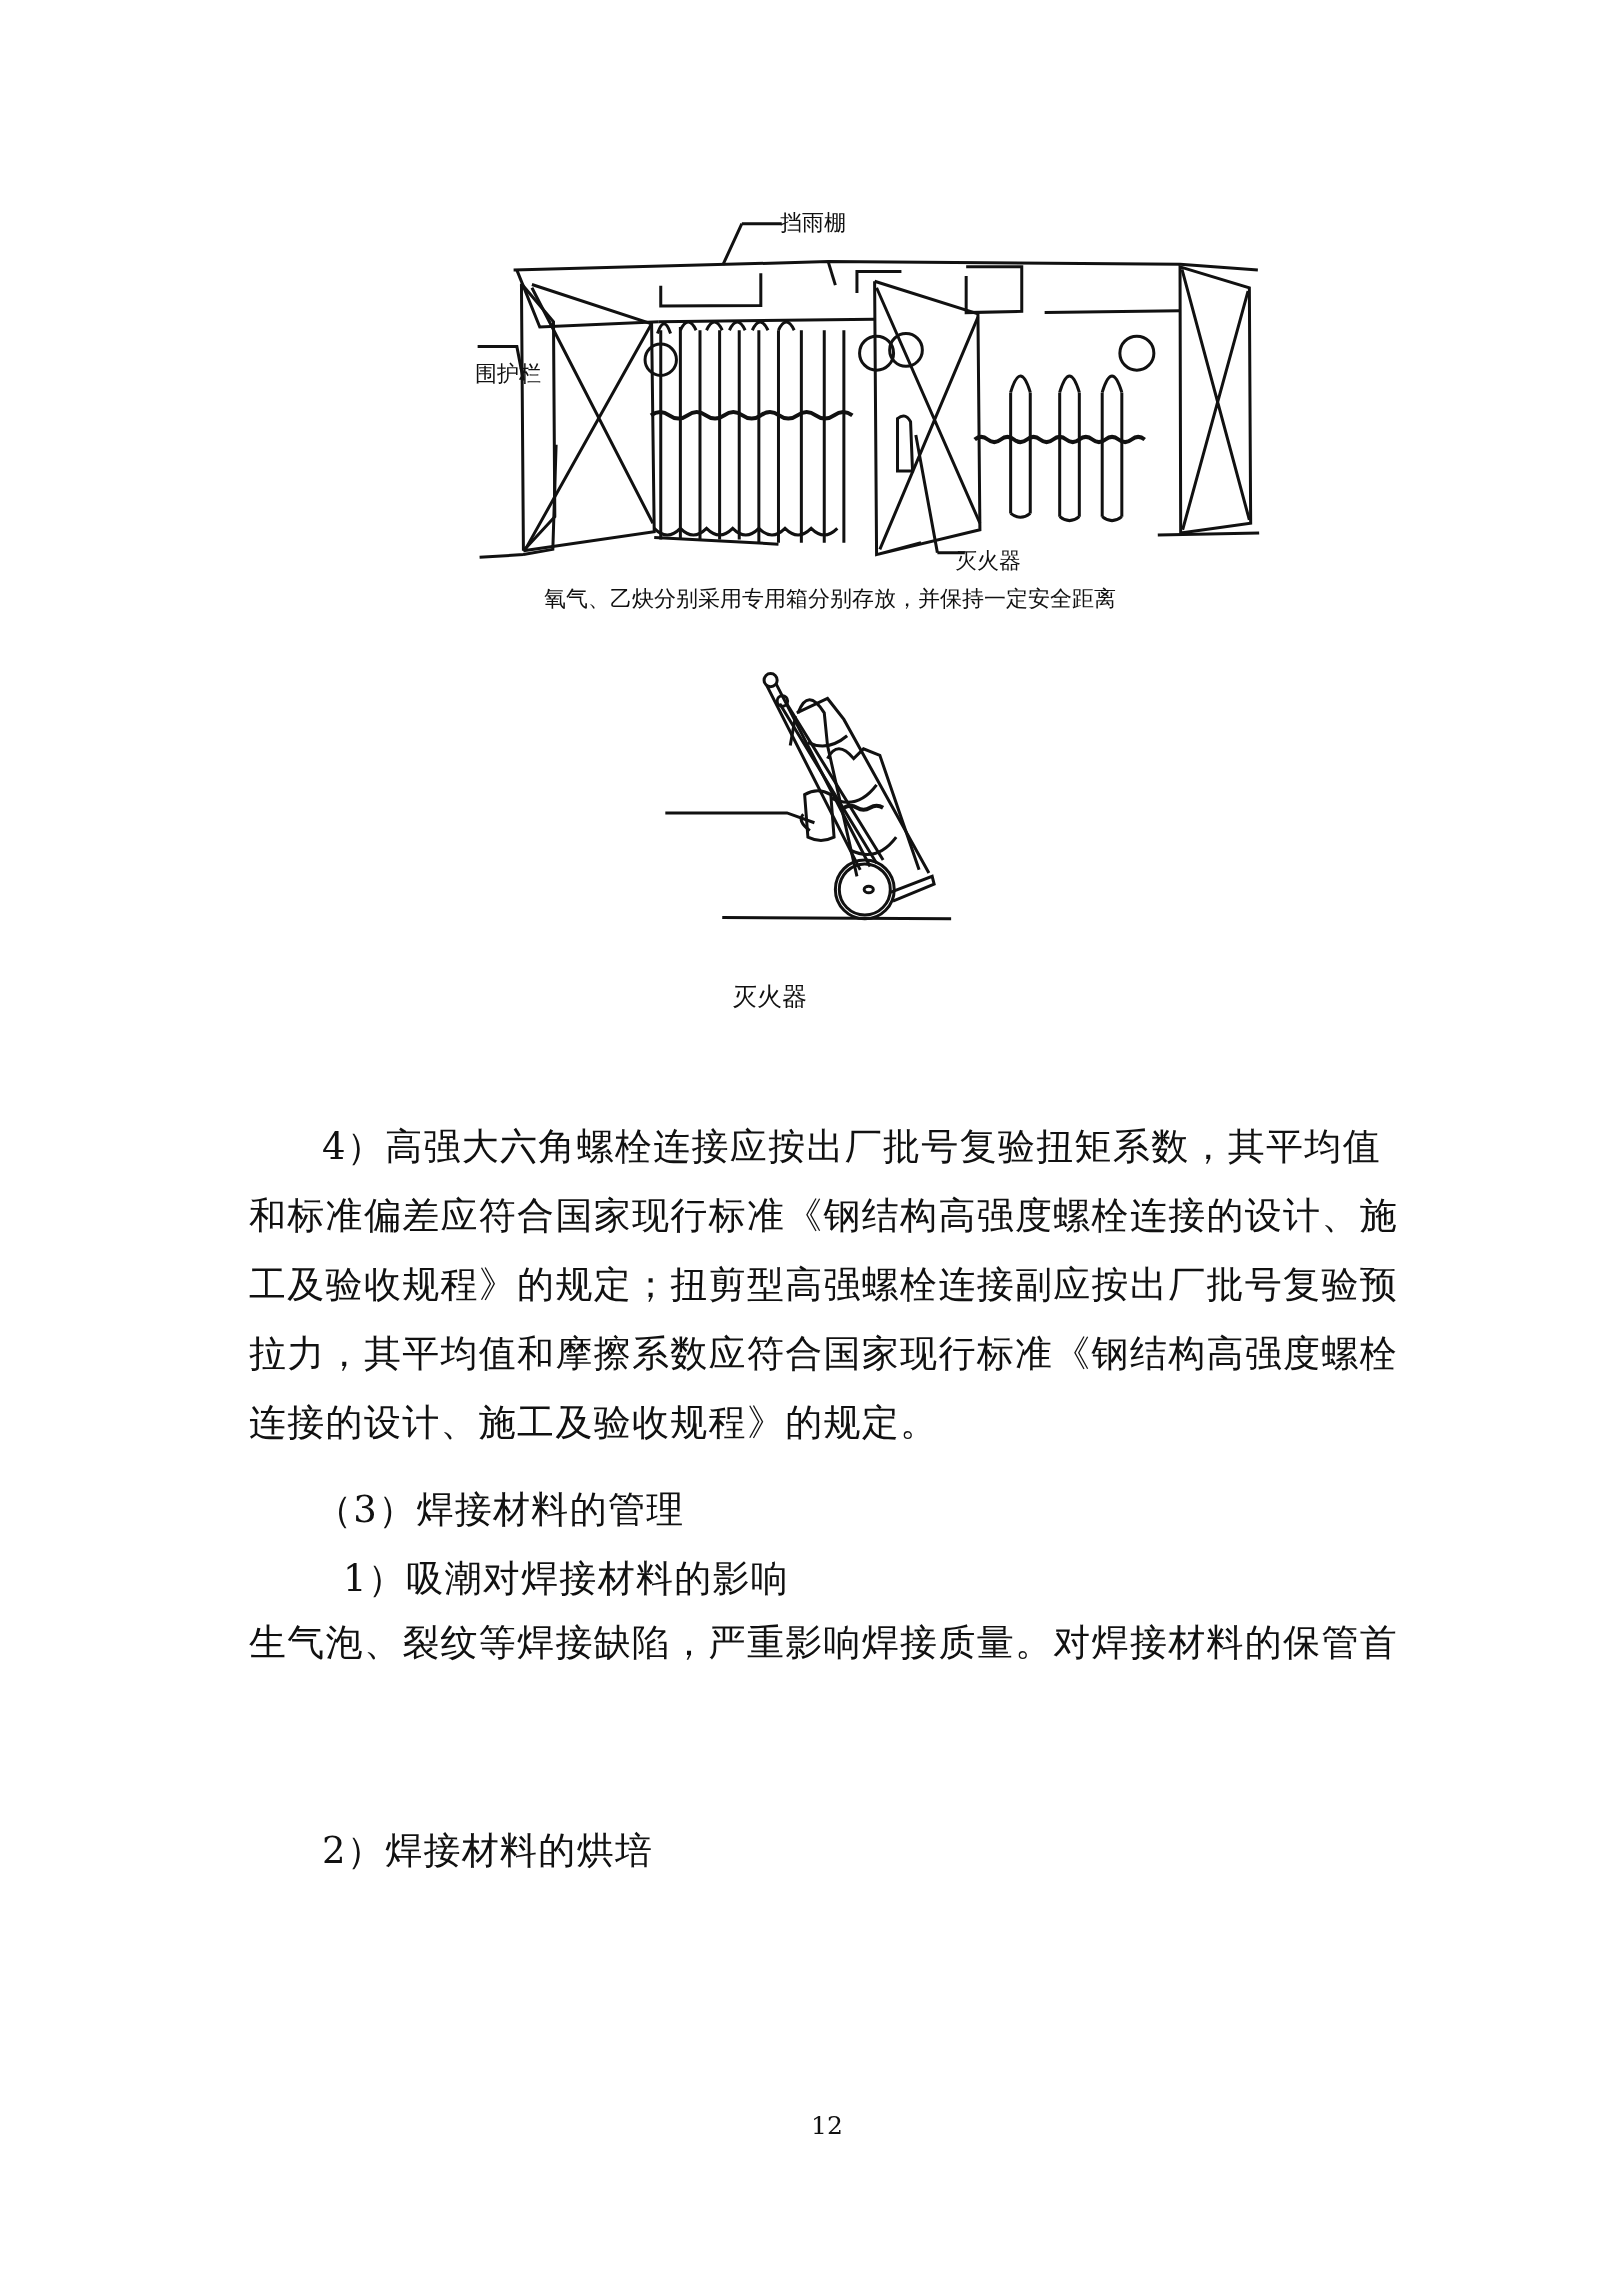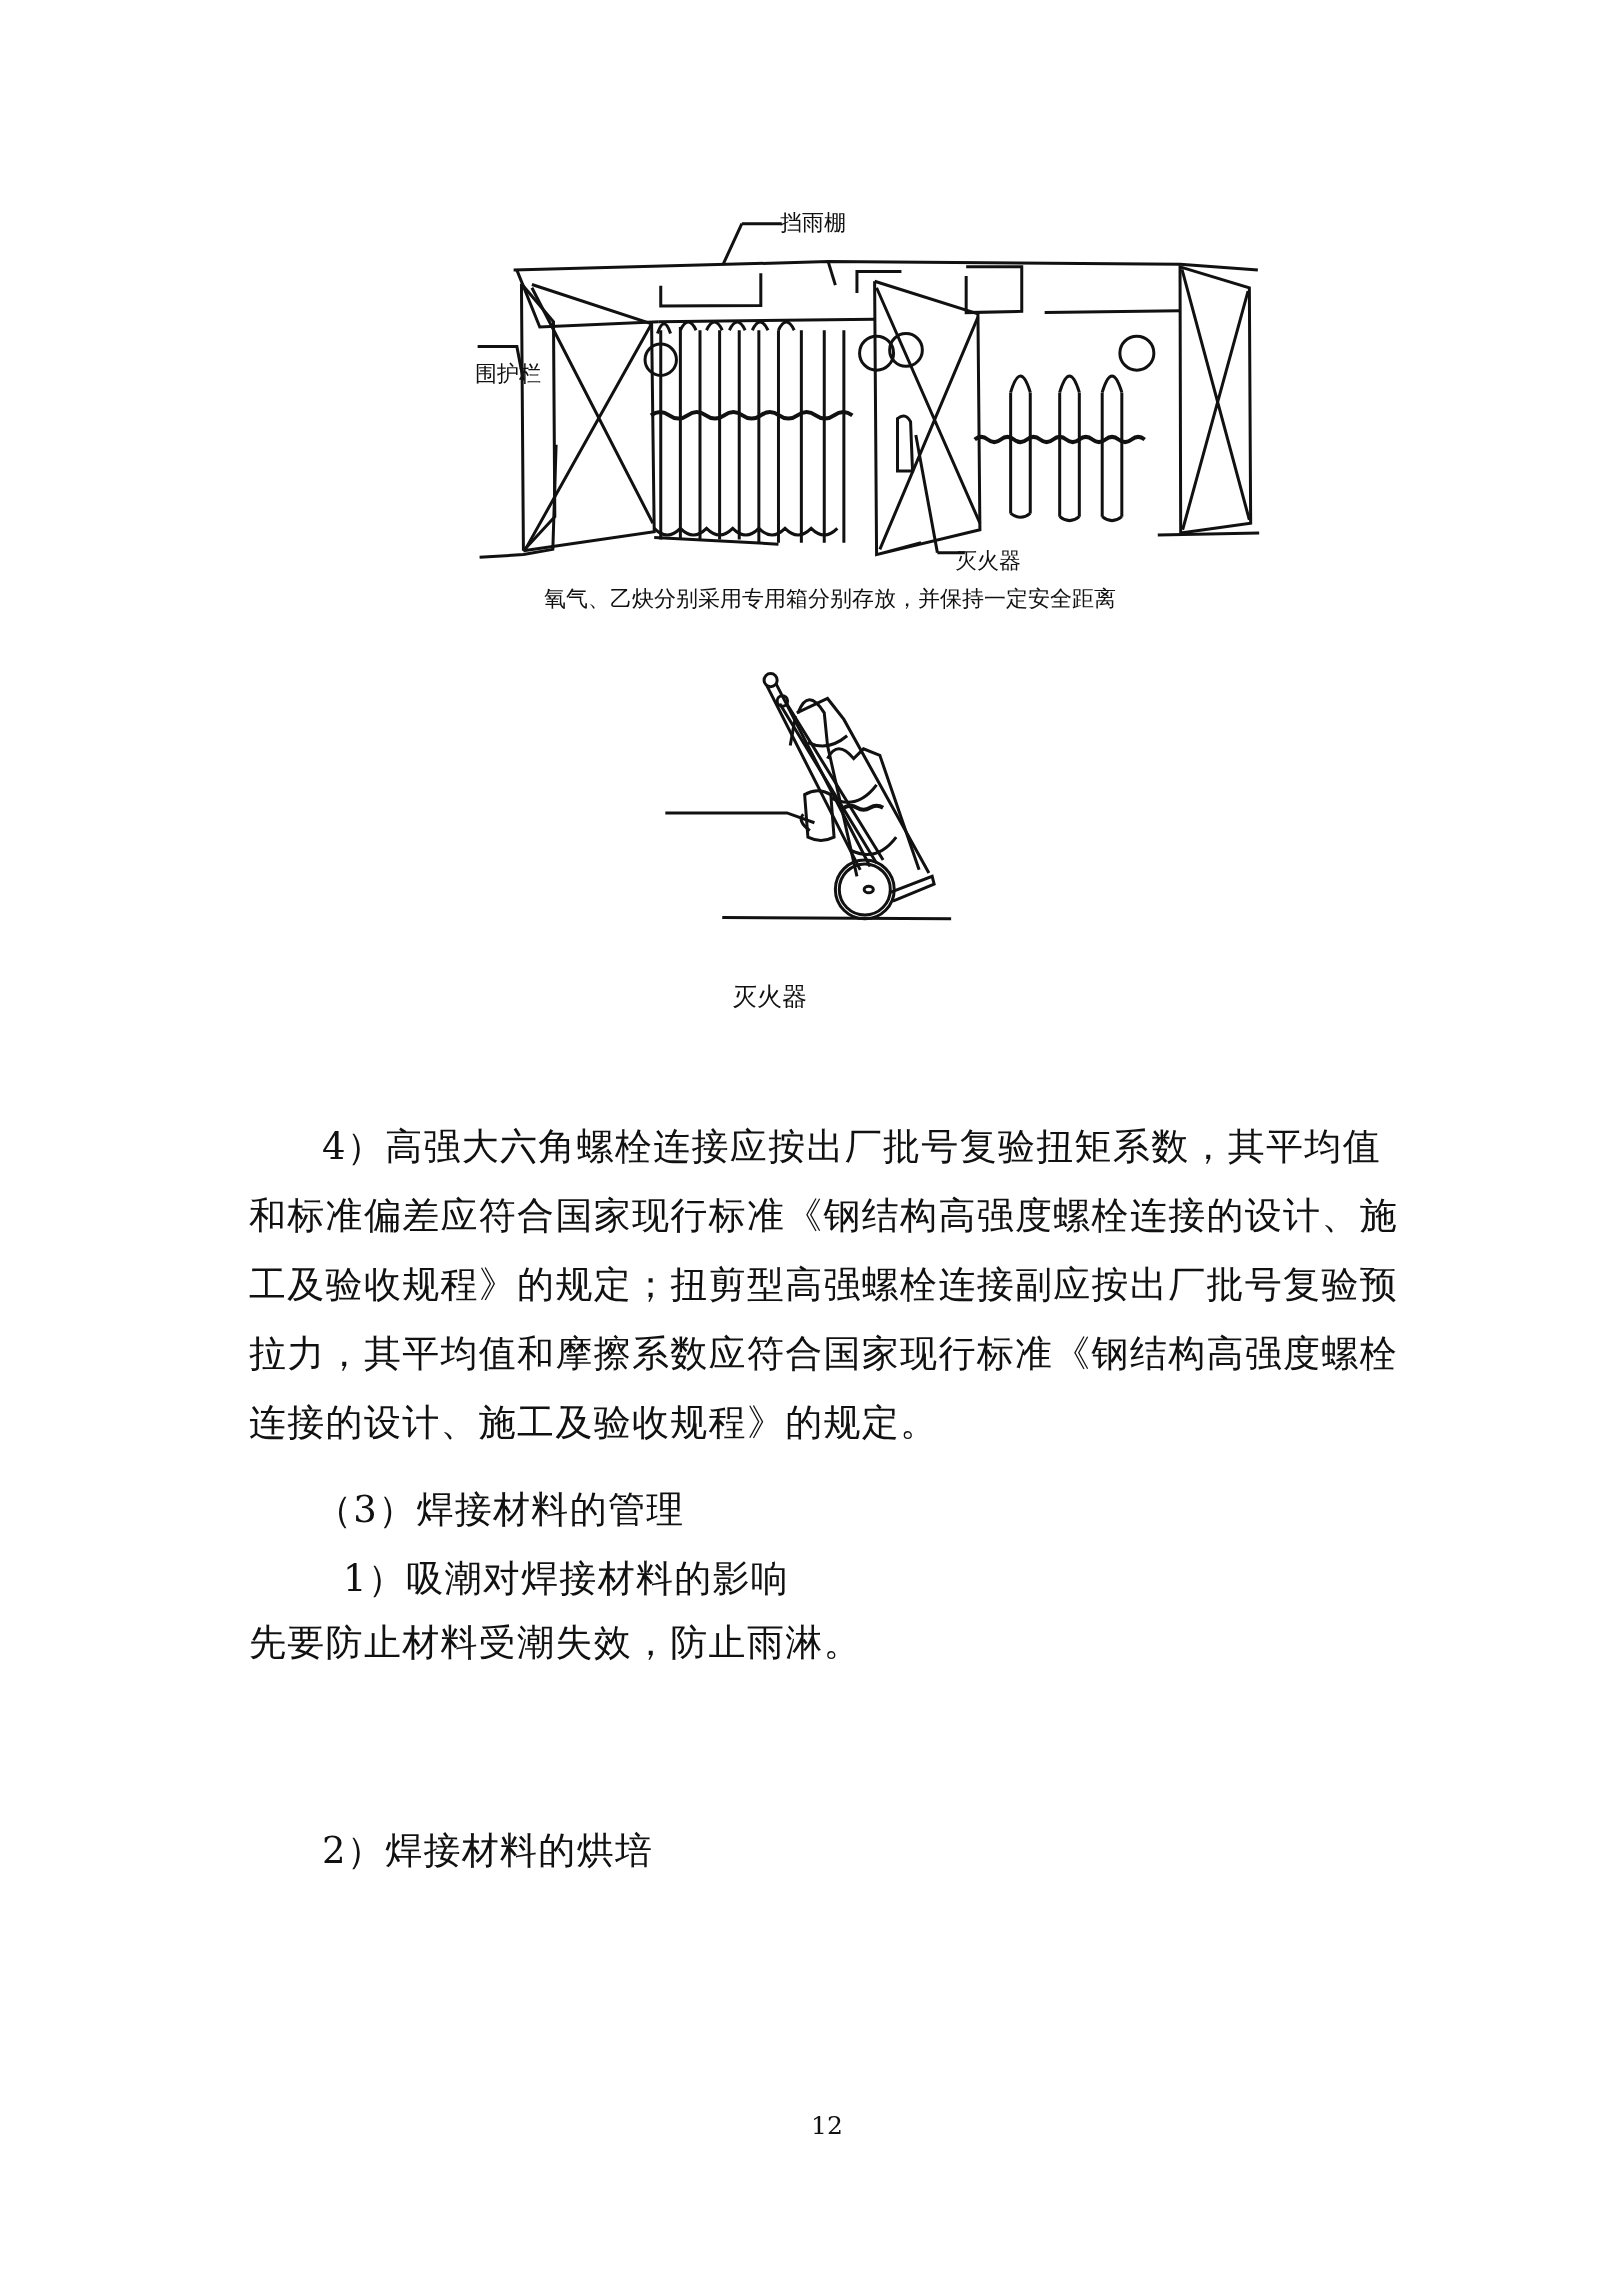--- a/index.html
+++ b/index.html
@@ -113,19 +113,19 @@
   <span class="line">工及验收规程》的规定；扭剪型高强螺栓连接副应按出厂批号复验预</span>
   <span class="line">拉力，其平均值和摩擦系数应符合国家现行标准《钢结构高强度螺栓</span>
   <span class="line">连接的设计、施工及验收规程》的规定。</span>
 </div>
 
 <div class="heading" style="left:315px; top:1485px;">（3）焊接材料的管理</div>
 
 <div class="heading" style="left:322px; top:1554px;margin-left:21px;">1）吸潮对焊接材料的影响</div>
 
 <div class="para" style="top:1608px;">
-  <span class="line">先要防止材料受潮失效，防止雨淋。</span>
+  <span class="line">生气泡、裂纹等焊接缺陷，严重影响焊接质量。对焊接材料的保管首</span>
 </div>
 
 <div class="heading" style="left:322px; top:1826px;">2）焊接材料的烘培</div>
 
 <div class="page-num">12</div>
 
 
 </body></html>

